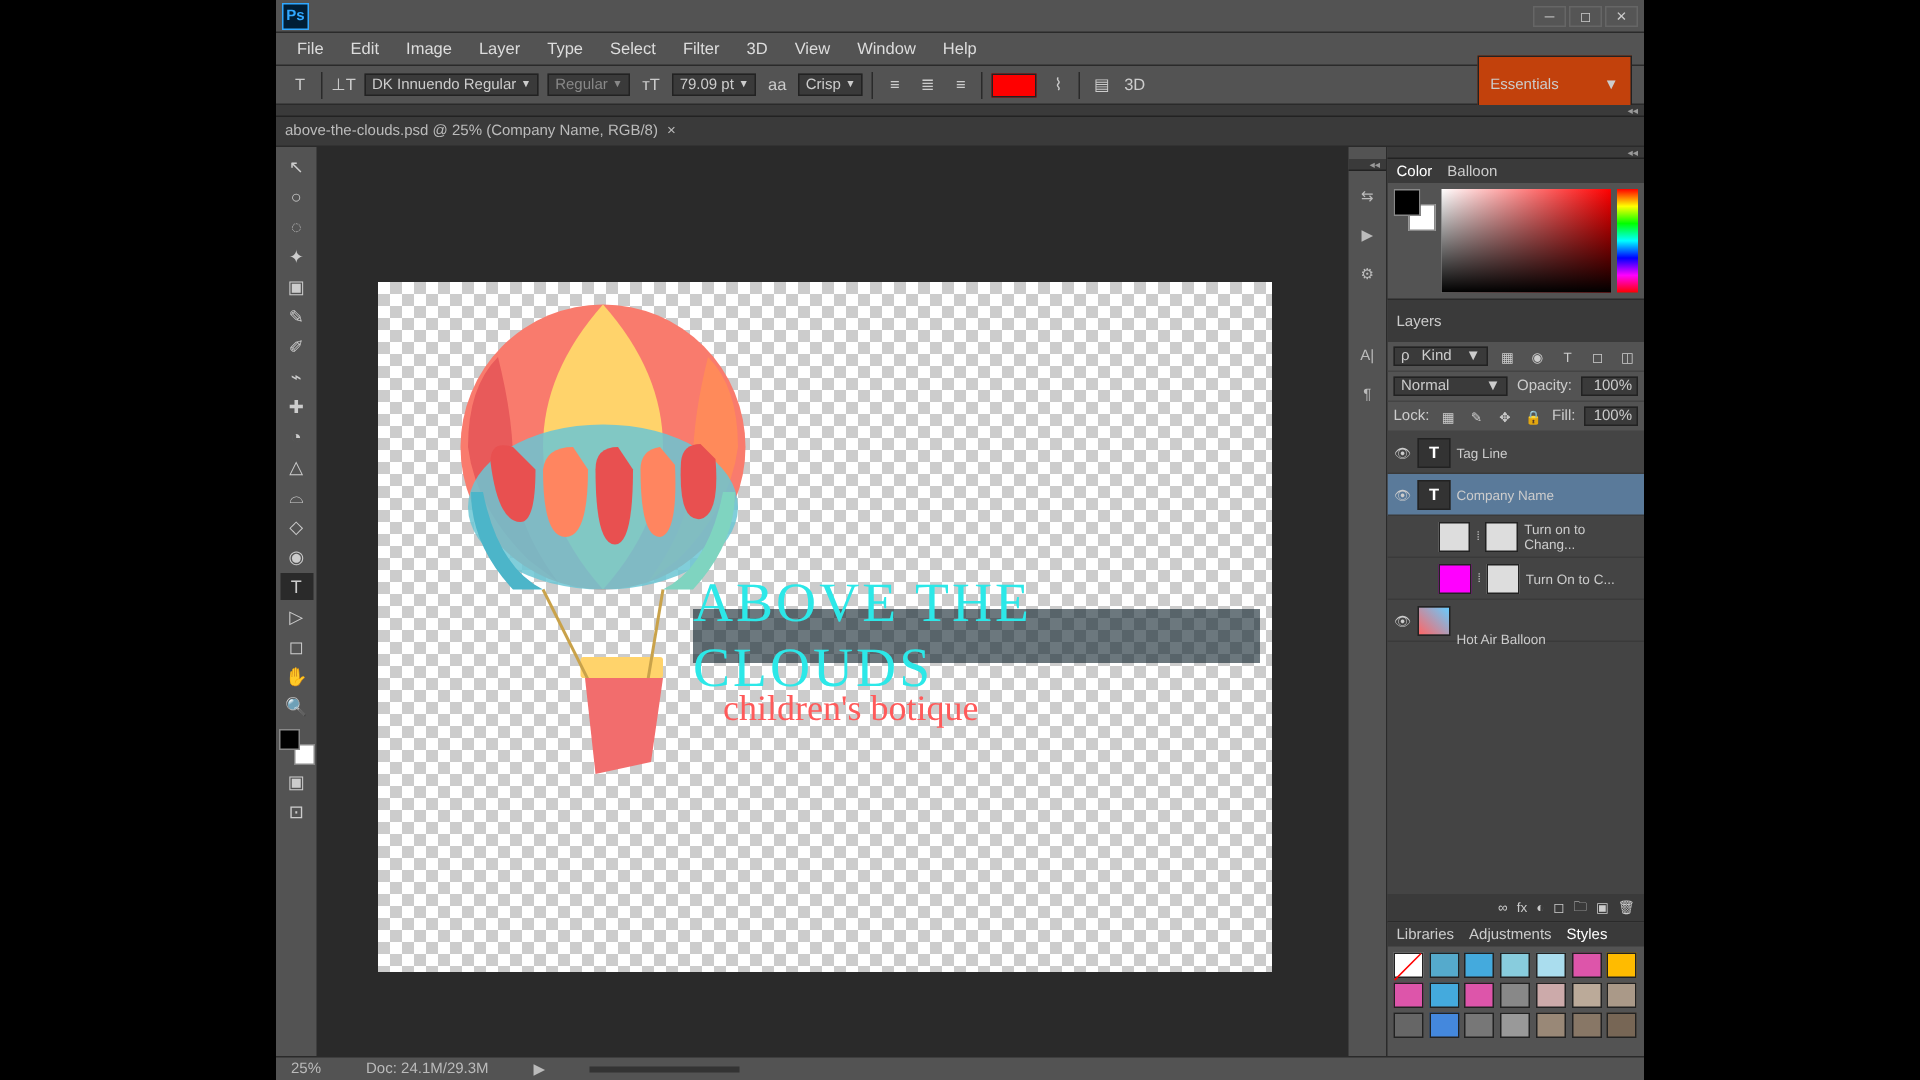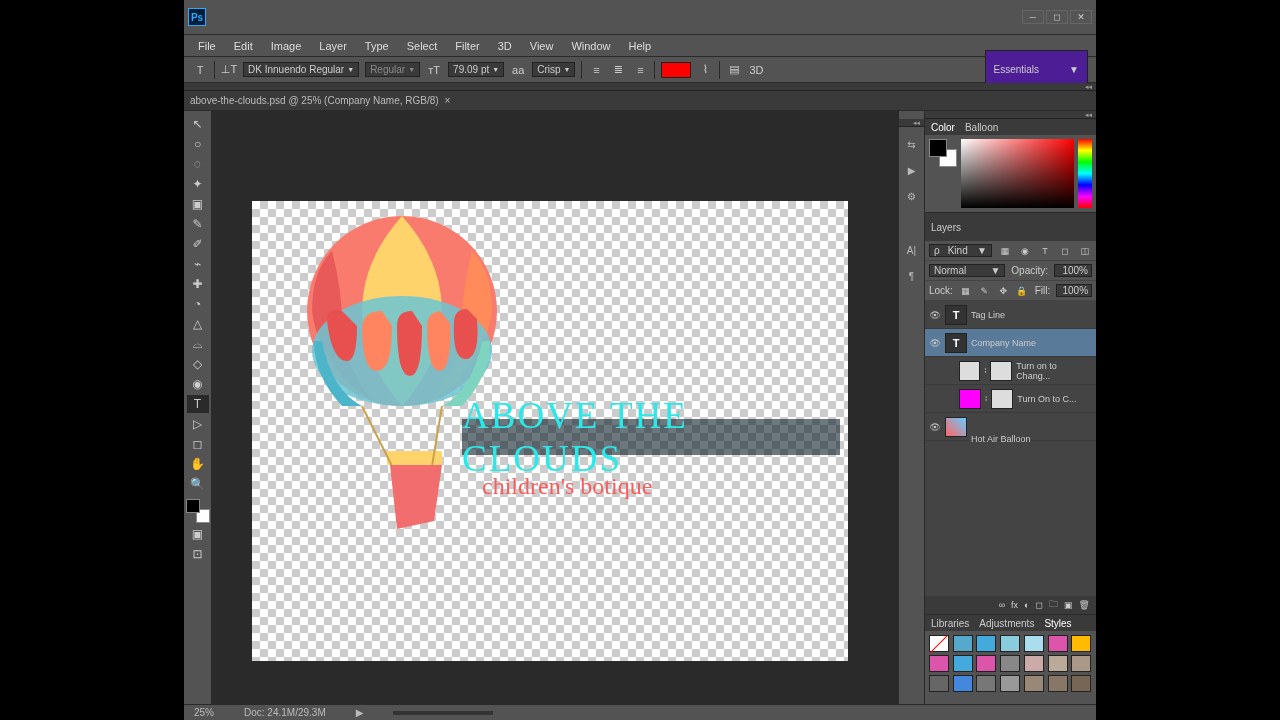--- a/index.html
+++ b/index.html
@@ -1,30 +1,30 @@
 <!DOCTYPE html>
 <html><head>
 <meta charset="utf-8">
 <style>
 *{margin:0;padding:0;box-sizing:border-box;font-family:"Segoe UI",Tahoma,sans-serif;user-select:none}
 body{background:#000;width:1280px;height:720px;overflow:hidden}
 .app{position:absolute;left:184px;top:0;width:912px;height:720px;background:#535353;display:flex;flex-direction:column}
-.titlebar{height:35px;background:#535353;display:flex;align-items:center;padding:0 4px;border-bottom:1px solid #2a2a2a}
+.titlebar{height:22px;background:#535353;display:flex;align-items:center;padding:0 4px;border-bottom:1px solid #2a2a2a}
 .ps-logo{width:18px;height:18px;background:#001e36;border:1px solid #31a8ff;display:flex;align-items:center;justify-content:center;color:#31a8ff;font-size:10px;font-weight:bold;margin-right:6px}
 .win-controls{margin-left:auto;display:flex;gap:2px}
 .win-btn{width:22px;height:14px;background:#555;border:1px solid #666;display:flex;align-items:center;justify-content:center;color:#ccc;font-size:9px}
 .menubar{height:22px;background:#535353;display:flex;align-items:center;gap:2px;padding:0 6px;border-bottom:1px solid #2a2a2a;color:#ddd;font-size:11px}
 .menubar span{padding:2px 8px}
 .optbar{height:26px;background:#535353;display:flex;align-items:center;gap:6px;padding:0 8px;border-bottom:1px solid #2a2a2a;color:#ccc;font-size:10px}
 .opt-icon{width:16px;height:16px;display:flex;align-items:center;justify-content:center;font-size:11px}
 .dd{background:#3a3a3a;border:1px solid #222;padding:1px 4px;display:flex;align-items:center;gap:3px;font-size:10px;color:#ccc}
 .dd .caret{font-size:7px}
 .colorbox{width:30px;height:16px;border:1px solid #222}
 .sep{width:1px;height:18px;background:#2a2a2a}
-.workspace-sel{margin-left:auto;background:#4c1d95;border:1px solid #222;padding:13px 8px;font-size:10px;color:#ccc;display:flex;align-items:center;gap:30px}
+.workspace-sel{margin-left:auto;background:#c2410c;border:1px solid #222;padding:13px 8px;font-size:10px;color:#ccc;display:flex;align-items:center;gap:30px}
 .tabbar{height:20px;background:#3a3a3a;display:flex;align-items:center;padding:0 6px;color:#bbb;font-size:10px;border-bottom:1px solid #2a2a2a}
 .tabbar .close{margin-left:6px;font-size:10px}
 .mainrow{flex:1;display:flex;min-height:0}
 .toolcol{width:28px;background:#535353;display:flex;flex-direction:column;align-items:center;padding-top:4px;gap:2px;border-right:1px solid #2a2a2a}
 .tool{width:22px;height:18px;display:flex;align-items:center;justify-content:center;color:#ccc;font-size:12px}
 .tool.active{background:#2a2a2a}
 .fgbg{position:relative;width:24px;height:24px;margin-top:4px}
 .fgbg .fg{position:absolute;top:0;left:0;width:14px;height:14px;background:#000;border:1px solid #888}
 .fgbg .bg{position:absolute;bottom:0;right:0;width:14px;height:14px;background:#fff;border:1px solid #888}
 .canvaswrap{flex:1;background:#2a2a2a;position:relative;overflow:hidden}

